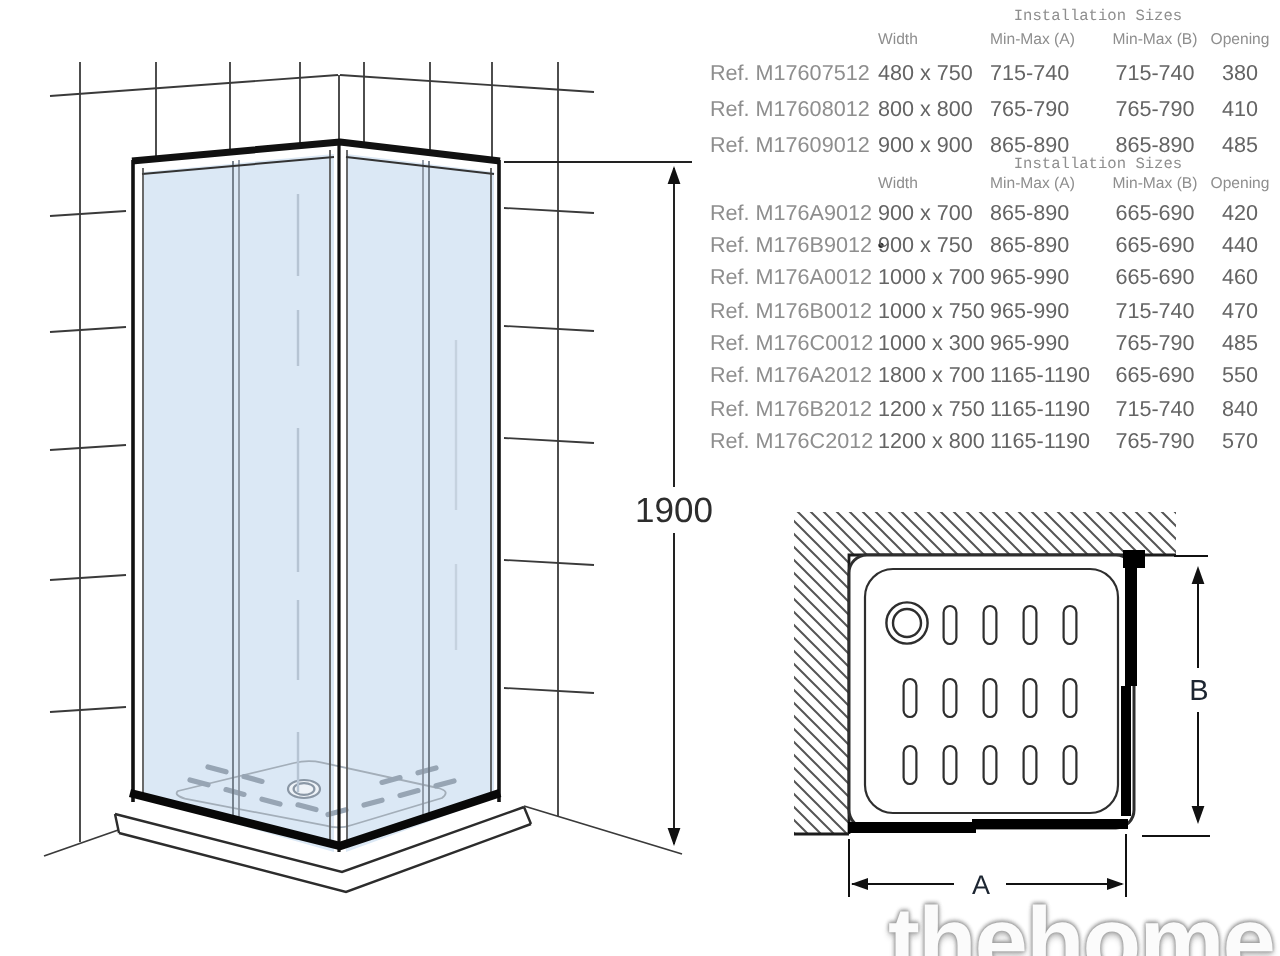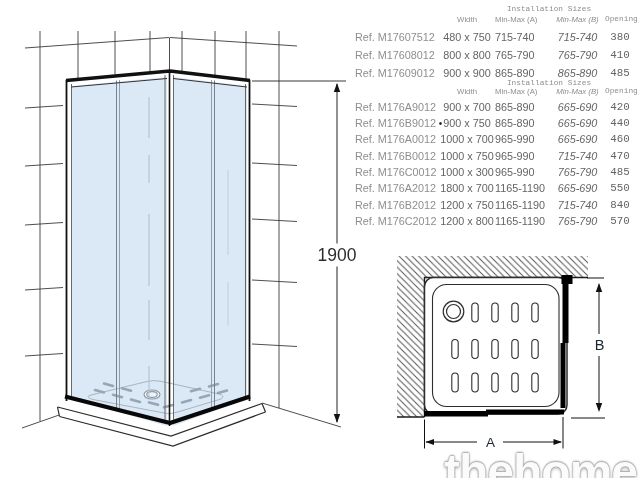--- a/index.html
+++ b/index.html
@@ -9,24 +9,24 @@
   .svg-enclosure{left:0;top:0;}
   .svg-topview{left:380px;top:250px;}
   
   .spec-table{position:absolute;left:353px;width:292px;color:#8e8e8e;font-size:10.8px;}
   .tbl-title{position:absolute;left:140px;width:112px;text-align:center;font-size:7.8px;
              white-space:nowrap;color:#8e8e8e;font-family:Liberation Mono, monospace;}
   .tbl-head{position:absolute;left:0;width:100%;display:flex;font-size:7.8px;color:#8e8e8e;}
   .row{position:absolute;left:0;width:100%;display:flex;height:13px;line-height:13px;white-space:nowrap;}
   .cell{display:block;}
   .c-ref{width:84px;padding-left:2px;text-align:left;}
-  .c-w{width:56px;text-align:center;color:#646464;}
+  .c-w{width:56px;color:#646464;}
   .c-a{width:55px;text-align:left;color:#646464;}
-  .c-b{width:55px;text-align:center;color:#646464;font-style:italic;}
-  .c-o{width:30px;text-align:center;color:#646464;font-family:Liberation Mono, monospace;}
+  .c-b{width:55px;text-align:center;color:#646464;}
+  .c-o{width:30px;text-align:center;color:#646464;}
   .tbl-head .c-w,.tbl-head .c-a,.tbl-head .c-b,.tbl-head .c-o{color:#8e8e8e;}
   .mark{color:#262626;font-size:10px;}
   
   .watermark{position:absolute;top:444px;right:3px;font-size:48px;font-weight:bold;
              letter-spacing:-1px;color:#fbfbfb;opacity:.95;white-space:nowrap;
              text-shadow:0 0 2px #8f8f8f,0 0 1px #a0a0a0,0 2px 3px #bdbdbd,0 -1px 2px #ababab;}
 </style>
 </head>
 <body>
 

